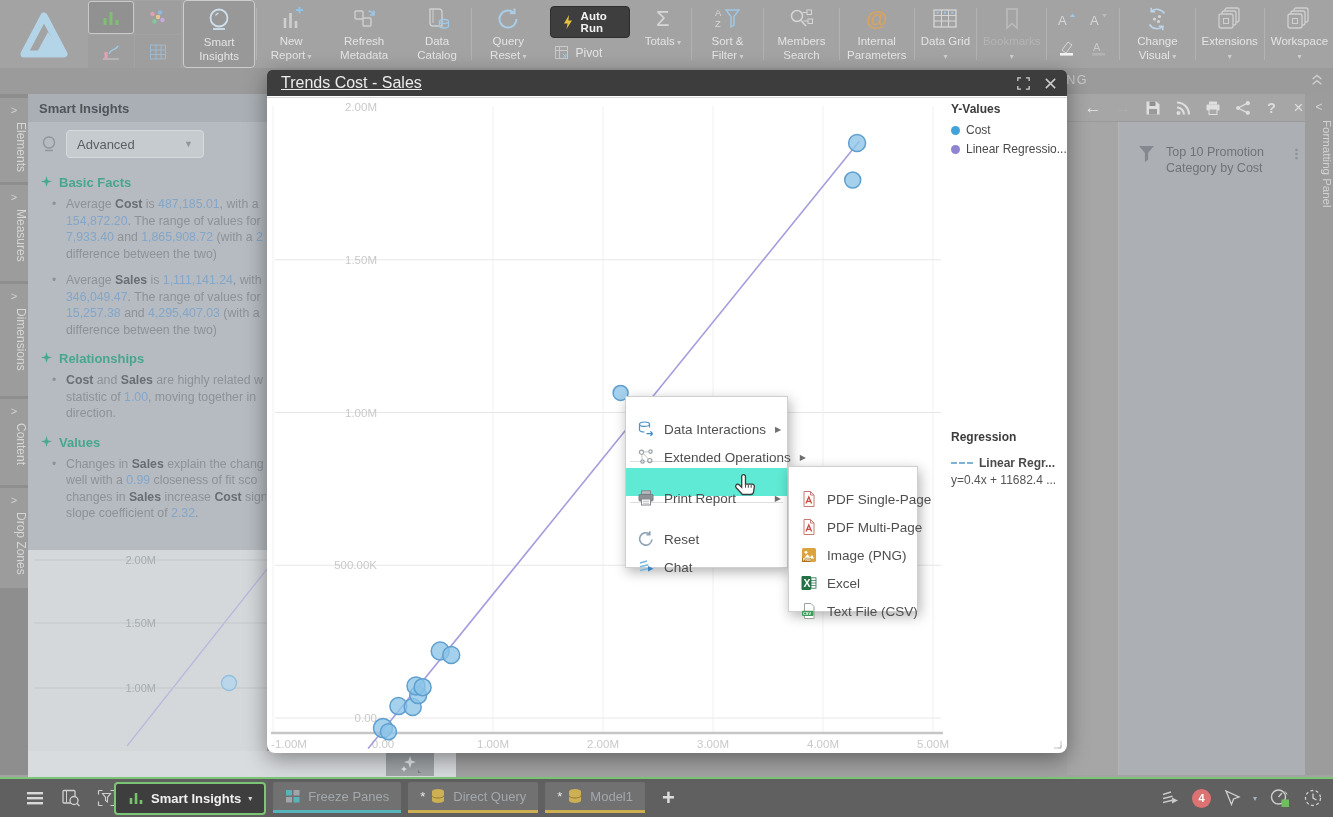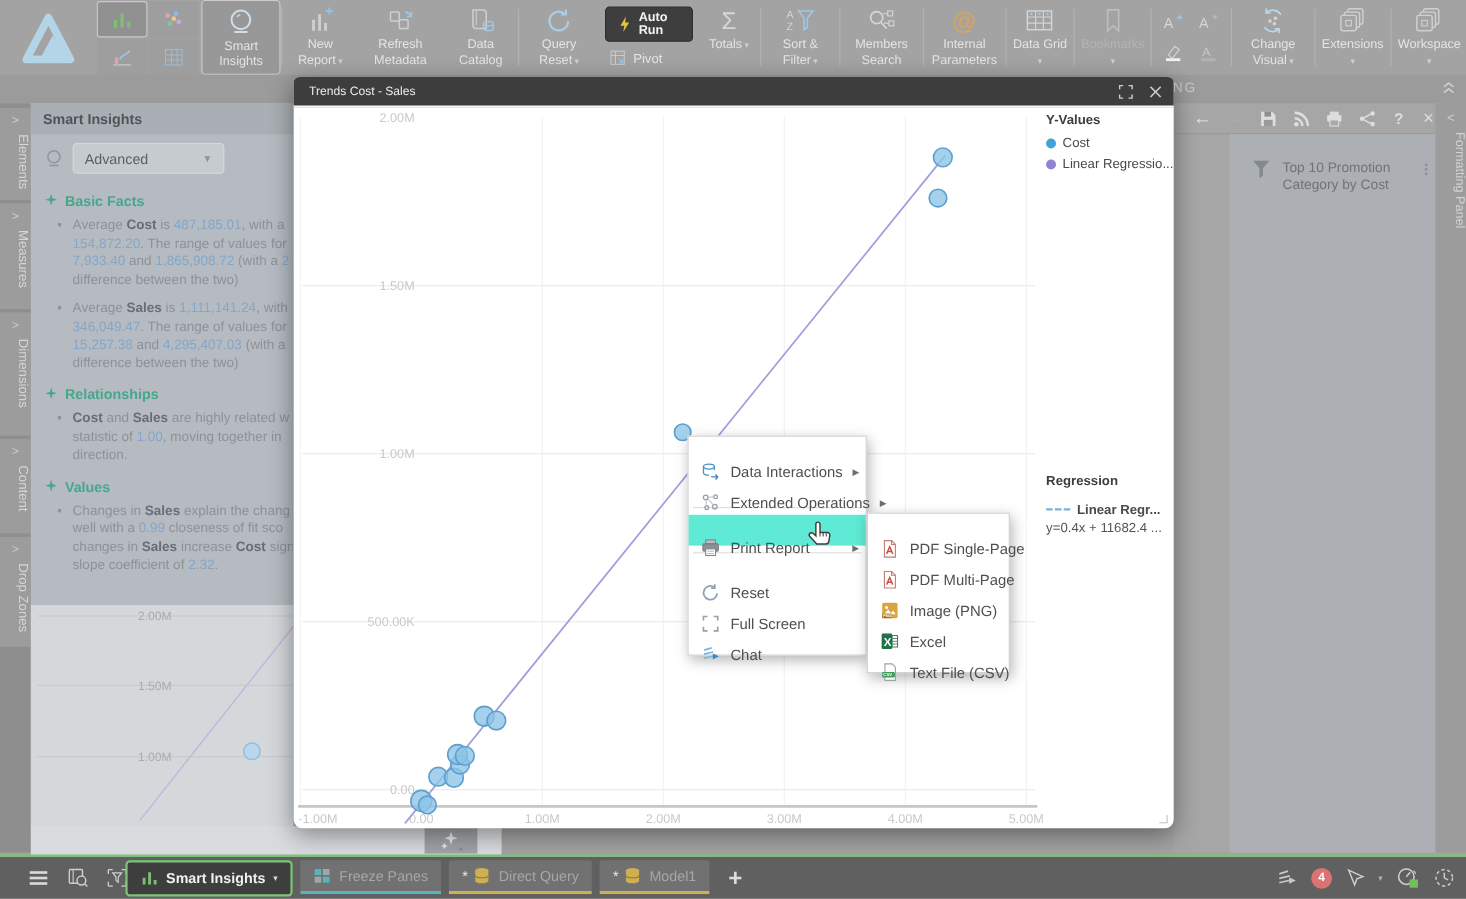--- a/index.html
+++ b/index.html
@@ -90,21 +90,21 @@
   .dirty{color:#e8e8e8;font-size:13px;margin-right:-2px;}
   #addtab{margin-left:10px;color:#dcdcdc;font-size:22px;line-height:31px;font-weight:bold;}
   #fright{position:absolute;right:10px;top:0;height:38px;display:flex;align-items:center;gap:12px;}
   #badge{width:19px;height:19px;border-radius:50%;background:#dd7272;color:#fff;font-size:11px;font-weight:bold;
          display:flex;align-items:center;justify-content:center;}
   .fcaret{color:#9fb3c8;font-size:8px;}
   
   #dialog{position:absolute;left:267px;top:70px;width:800px;height:683px;background:#fff;z-index:10;
           border-radius:5px 5px 8px 8px;box-shadow:0 6px 22px rgba(0,0,0,.4);}
   #dlg-title{height:26px;background:#3d3d3d;border-radius:5px 5px 0 0;display:flex;align-items:center;padding:0 10px 0 14px;}
-  #dlg-title .t{flex:1;color:#ececec;font-size:11px;}
+  #dlg-title .t{flex:1;color:#ececec;font-size:16px;text-decoration:underline;}
   #dlg-title .ticn{color:#cdcdcd;margin-left:14px;display:flex;align-items:center;}
   #plot{position:absolute;left:0;top:26px;width:800px;height:657px;}
   #legend{position:absolute;left:684px;top:32px;}
   #legend .lt{font-size:12px;font-weight:bold;color:#3c3c3c;margin-bottom:7px;}
   .litem{display:flex;align-items:center;gap:6px;margin-bottom:5px;}
   .ldot{width:9px;height:9px;border-radius:50%;}
   .litem span{font-size:12px;color:#4a4a4a;}
   #regbox{position:absolute;left:684px;top:360px;}
   #regbox .rt{font-size:12px;font-weight:bold;color:#3c3c3c;margin-bottom:12px;}
   #regline1{display:flex;align-items:center;gap:6px;}
@@ -853,28 +853,20 @@
           <svg width="18" height="18" viewBox="0 0 18 18" fill="none">
             <path d="M15 9.5A6.2 6.2 0 1 1 12.6 4" stroke="#8fa3b5" stroke-width="1.6"></path>
             <path d="M12.8 1.2v3.4H9.4" stroke="#8fa3b5" stroke-width="1.6"></path>
           </svg>
         </span>
         <span>Reset</span>
       </div>
       <div class="mitem">
         <span class="mic">
           <svg width="18" height="18" viewBox="0 0 18 18" fill="none">
-            <path d="M2.5 6.2V2.5h3.7M11.8 2.5h3.7v3.7M15.5 11.8v3.7h-3.7M6.2 15.5H2.5v-3.7" stroke="#9aa0a6" stroke-width="1.5"></path>
-          </svg>
-        </span>
-        <span>Full Screen</span>
-      </div>
-      <div class="mitem">
-        <span class="mic">
-          <svg width="18" height="18" viewBox="0 0 18 18" fill="none">
             <path d="M3 5 10 3M3 8.7l8.4-2M3 12.4l9.5-2.2" stroke="#77b7e0" stroke-width="1.5"></path>
             <path d="M11 8l5.5 2.7L11 13.5z" fill="#3a87c8"></path>
           </svg>
         </span>
         <span>Chat</span>
       </div>
     </div>
   <div id="submenu" class="menu">
       <div class="mitem">
         <span class="mic">

